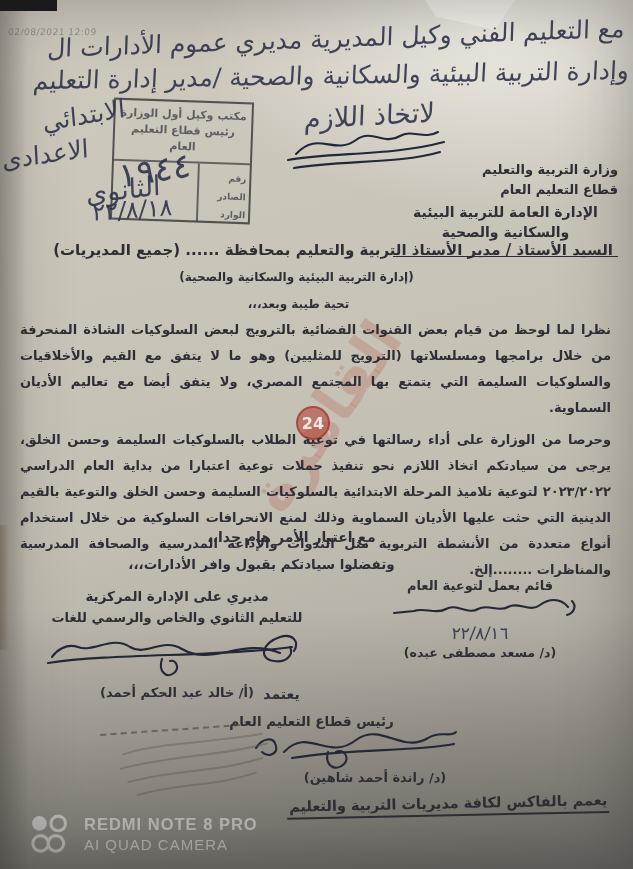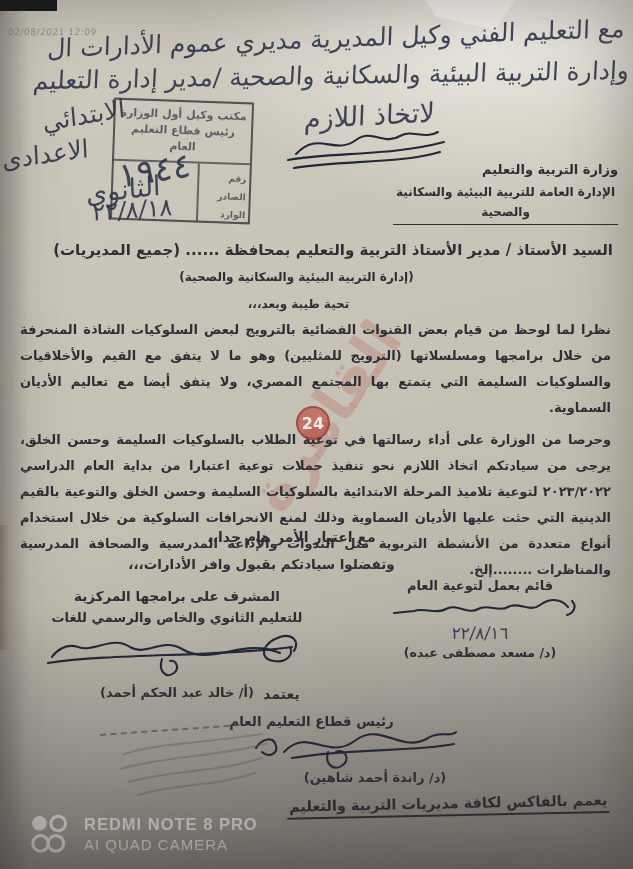--- a/index.html
+++ b/index.html
@@ -36,22 +36,22 @@
   .stampbox .top{border-bottom:2px solid rgba(52,52,58,.8);padding:5px 4px 6px;text-align:center;
     font-size:11px;font-weight:700;line-height:16px;opacity:.85;}
   .stampbox .bottom{display:flex;flex-direction:row;height:58px;}
   .stampbox .cell-labels{width:52px;border-left:2px solid rgba(52,52,58,.8);padding:5px 3px;
     font-size:9px;font-weight:700;line-height:18px;opacity:.85;}
   .stampbox .cell-free{flex:1;}
 
   .letterhead{text-align:center;line-height:20px;}
   .letterhead .l1,.letterhead .l2{font-size:13px;text-align:right;}
   .letterhead .l3{font-size:12px;}
-  .letterhead .l4{font-size:12px;display:inline-block;border-bottom:1.5px solid #2e2e36;
-    padding-bottom:2px;margin-top:2px;}
+  .letterhead .l4{font-size:14px;display:inline-block;border-bottom:1.5px solid #2e2e36;
+    padding-bottom:14px;margin-top:2px;}
 
   .body-text{font-size:13px;line-height:26px;text-align:justify;}
   .body-text p{margin:0 0 6px;}
 
   .center-line{text-align:center;}
 
   .sig-block{text-align:center;}
   .underlined{border-bottom:2px solid #2e2e36;padding:0 2px 3px;}
 
   svg.sig{overflow:visible;}
@@ -108,20 +108,21 @@
           <div>الوارد</div>
         </div>
         <div class="cell-free"></div>
       </div>
     </div>
     <div class="abs hw" style="top:150px;left:118px;font-size:34px;letter-spacing:6px;transform:rotate(-9deg) skewX(-5deg);">١٩٤٤</div>
     <div class="abs hw" dir="ltr" style="top:196px;left:92px;font-size:24px;transform:rotate(-4deg) skewX(-5deg);">٢٢/٨/١٨</div>
 
     <div class="abs printed letterhead" style="top:160px;right:15px;width:225px;">
       <div class="l1">وزارة التربية والتعليم</div>
+      <div class="l2">قطاع التعليم العام</div>
       <div class="l4">الإدارة العامة للتربية البيئية والسكانية والصحية</div>
     </div>
 
     <div class="abs printed" style="top:241px;right:20px;left:20px;font-size:15px;">السيد الأستاذ / مدير الأستاذ التربية والتعليم بمحافظة ...... (جميع المديريات)</div>
     <div class="abs printed center-line" style="top:270px;left:0;right:40px;font-size:12px;">(إدارة التربية البيئية والسكانية والصحية)</div>
     <div class="abs printed center-line" style="top:297px;left:0;right:60px;font-size:12px;margin-left:24px;">تحية طيبة وبعد،،،</div>
 
     <div class="abs printed body-text" style="top:317px;right:22px;left:20px;">
       <p>نظرا لما لوحظ من قيام بعض القنوات الفضائية بالترويج لبعض السلوكيات الشاذة المنحرفة من خلال برامجها ومسلسلاتها (الترويج للمثليين) وهو ما لا يتفق مع القيم والأخلاقيات والسلوكيات السليمة التي يتمتع بها المجتمع المصري، ولا يتفق أيضا مع تعاليم الأديان السماوية.</p>
       <p>وحرصا من الوزارة على أداء رسالتها في توعية الطلاب بالسلوكيات السليمة وحسن الخلق، يرجى من سيادتكم اتخاذ اللازم نحو تنفيذ حملات توعية اعتبارا من بداية العام الدراسي ٢٠٢٣/٢٠٢٢ لتوعية تلاميذ المرحلة الابتدائية بالسلوكيات السليمة وحسن الخلق والتوعية بالقيم الدينية التي حثت عليها الأديان السماوية وذلك لمنع الانحرافات السلوكية من خلال استخدام أنواع متعددة من الأنشطة التربوية مثل الندوات والإذاعة المدرسية والصحافة المدرسية والمناظرات ........إلخ.</p>
@@ -134,21 +135,21 @@
       <div class="printed" style="font-size:13px;">قائم بعمل لتوعية العام</div>
       <svg class="sig" width="200" height="30" viewBox="0 0 200 30">
         <path d="M188 14 C180 4 168 6 160 12 C150 20 138 8 128 14 C118 20 108 10 98 16 C88 22 76 10 66 16 C56 22 44 14 34 18 L14 20"></path>
         <path d="M192 8 C197 13 194 20 187 22"></path>
       </svg>
       <div class="hw" dir="ltr" style="font-size:17px;transform:skewX(-5deg);margin-top:-4px;">٢٢/٨/١٦</div>
       <div class="printed" style="font-size:12.5px;margin-top:2px;">(د/ مسعد مصطفى عبده)</div>
     </div>
 
     <div class="abs sig-block" style="top:588px;left:22px;width:310px;">
-      <div class="printed" style="font-size:13.5px;">المشرف على برامجها المركزية</div>
+      <div class="printed" style="font-size:13.5px;">مديري على الإدارة المركزية</div>
       <div class="printed" style="font-size:13px;margin-top:6px;">للتعليم الثانوي والخاص والرسمي للغات</div>
       <svg class="sig" width="270" height="58" viewBox="0 0 270 58">
         <path d="M252 26 C258 16 250 8 238 12 C220 18 216 34 232 36 C244 38 252 30 248 22"></path>
         <path d="M238 28 C200 12 170 42 140 24 C120 12 104 32 88 22 C70 10 52 28 36 22 C24 18 14 26 10 32"></path>
         <path d="M6 38 C70 28 180 32 250 22"></path>
         <path d="M120 34 C116 46 124 54 132 48 C138 43 134 34 128 36"></path>
       </svg>
       <div class="printed" style="font-size:13px;margin-top:-2px;">(أ/ خالد عبد الحكم أحمد)</div>
     </div>
 

